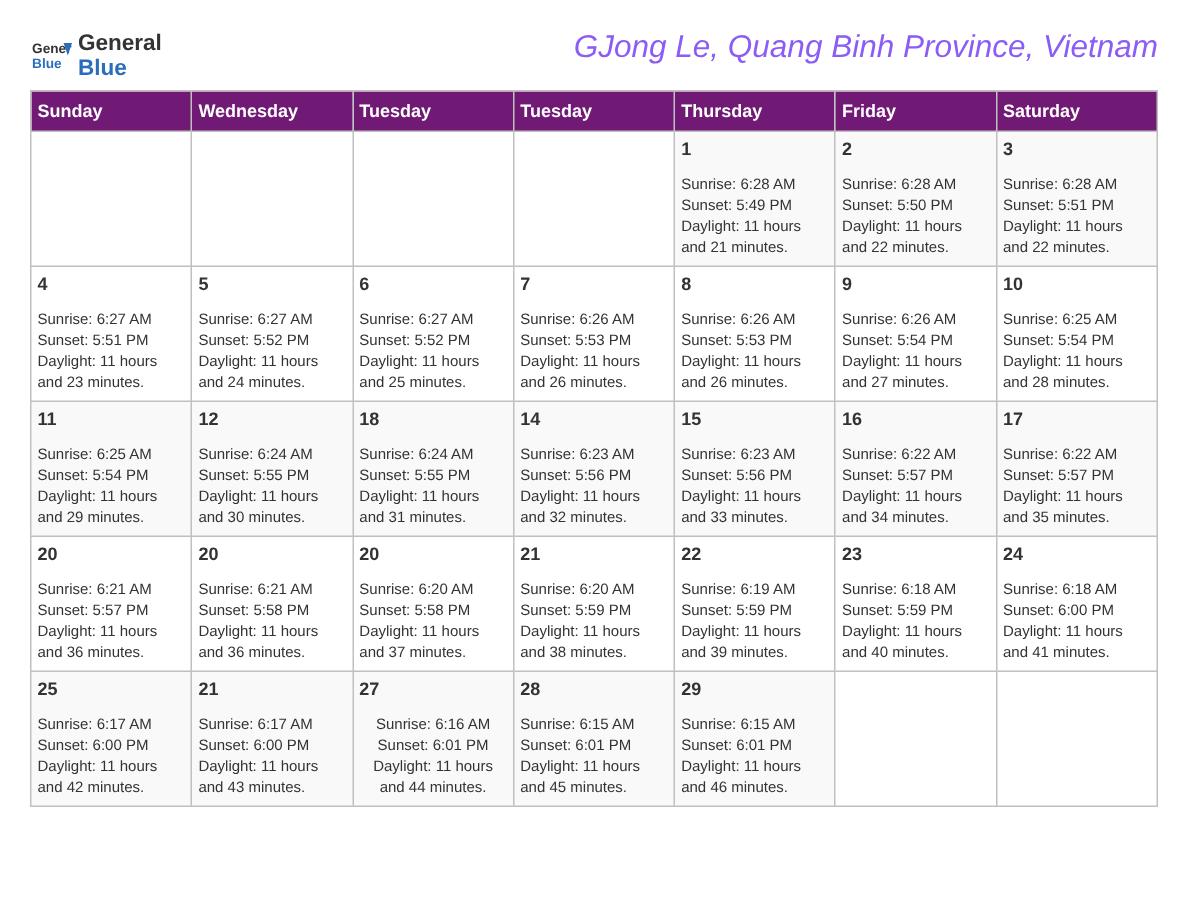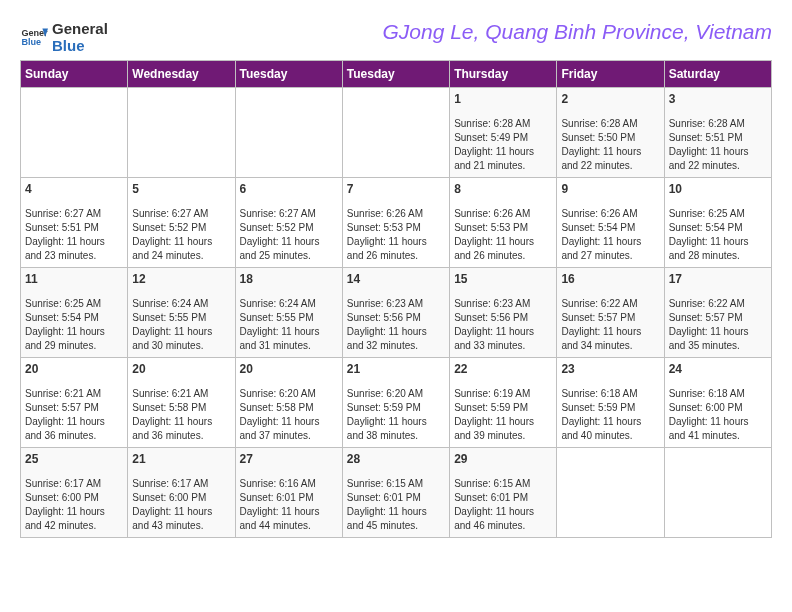--- a/index.html
+++ b/index.html
@@ -306,21 +306,21 @@
         </td>
         <td>
           <span class="day-num">21</span>
           <div class="day-detail" style="white-space: pre-line;">Sunrise: 6:17 AM
 Sunset: 6:00 PM
 Daylight: 11 hours
 and 43 minutes.</div>
         </td>
         <td>
           <span class="day-num">27</span>
-          <div class="day-detail" style="white-space: pre-line;">Sunrise: 6:16 AM
+          <div class="day-detail" style="white-space: pre-line; text-align: center;">Sunrise: 6:16 AM
 Sunset: 6:01 PM
 Daylight: 11 hours
 and 44 minutes.</div>
         </td>
         <td>
           <span class="day-num">28</span>
           <div class="day-detail" style="white-space: pre-line;">Sunrise: 6:15 AM
 Sunset: 6:01 PM
 Daylight: 11 hours
 and 45 minutes.</div>

